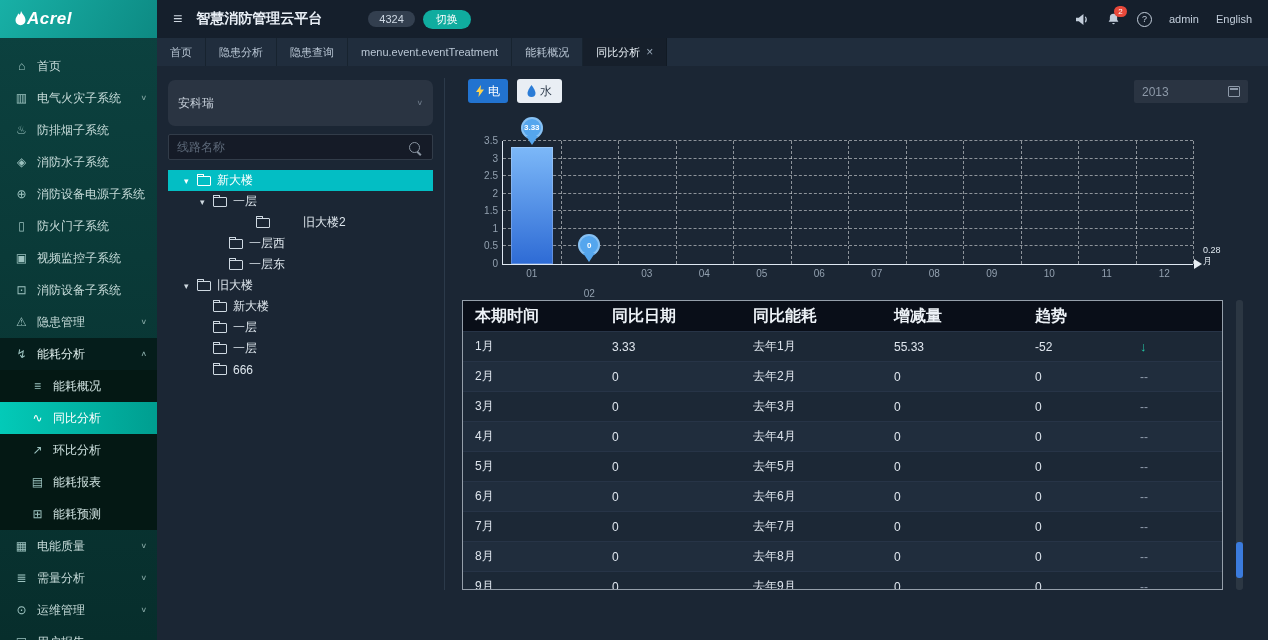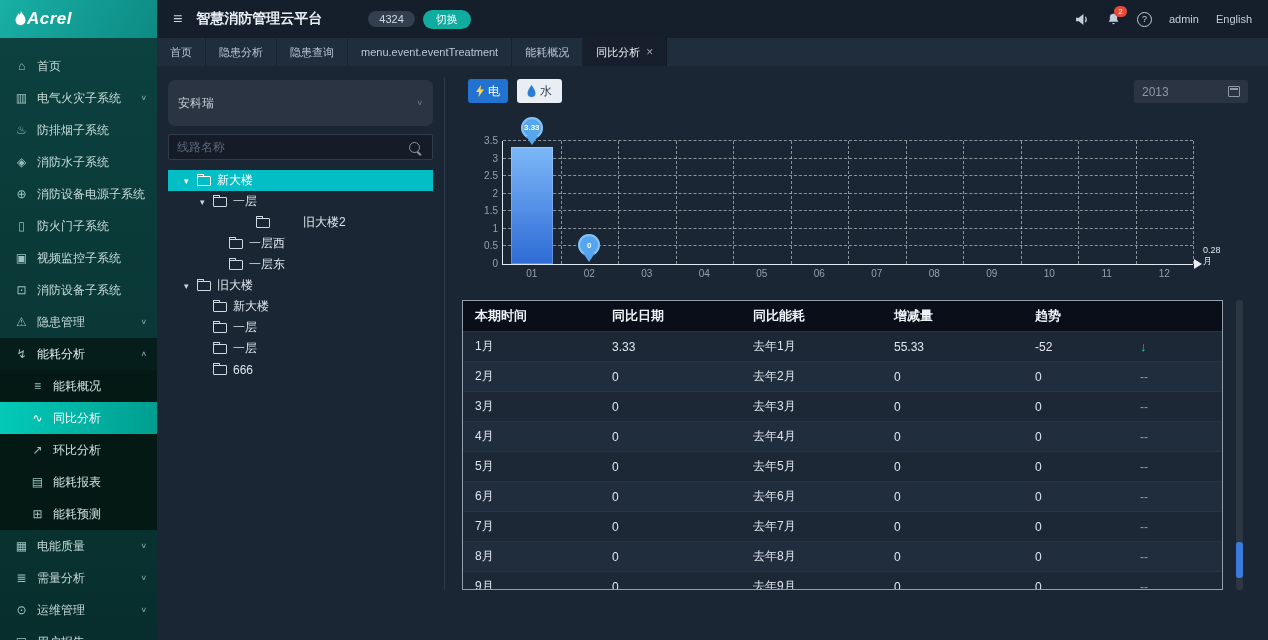--- a/index.html
+++ b/index.html
@@ -94,21 +94,21 @@
   .marker::after{content:"";position:absolute;top:19px;left:50%;transform:translateX(-50%);
     border:6px solid transparent;border-top:9px solid #55a6ee;}
   .x-arrow{position:absolute;right:-9px;bottom:-5px;width:0;height:0;
     border-left:8px solid #e8eef4;border-top:5px solid transparent;border-bottom:5px solid transparent;}
   .axis-note{position:absolute;left:calc(100% + 10px);bottom:-3px;font-size:9px;color:#dfe7ee;line-height:11px;}
   
   #data-table{position:absolute;left:462px;top:300px;width:761px;height:290px;overflow:hidden;
     border:1px solid rgba(215,224,233,.65);box-sizing:border-box;}
   .t-header,.t-row{display:grid;grid-template-columns:137px 141px 141px 141px 105px 1fr;}
   .t-header{background:#090e18;height:30px;}
-  .t-header .th{display:flex;align-items:center;padding-left:12px;font-size:13px;font-weight:bold;color:#edf2f7;}
+  .t-header .th{display:flex;align-items:center;padding-left:12px;font-size:16px;font-weight:bold;color:#edf2f7;}
   .t-row{height:29px;background:#1c2836;border-top:1px solid #273447;}
   .t-row:nth-child(even){background:#202d3d;}
   .t-row .td{display:flex;align-items:center;padding-left:12px;font-size:12px;color:#dfe6ee;}
   .td.trend-down{color:#24c8a6;font-size:13px;}
   .td.trend-flat{color:#8f9bab;}
   
   #scroll-track{position:absolute;left:1236px;top:300px;width:7px;height:290px;background:rgba(255,255,255,.08);border-radius:3px;}
   #scroll-thumb{position:absolute;left:0;top:242px;width:7px;height:36px;background:#3b7bdd;border-radius:3px;cursor:pointer;}
 </style>
 </head>
@@ -363,21 +363,21 @@
     <div class="vgrid" style="left: 230px;"></div>
     <div class="vgrid" style="left: 287.5px;"></div>
     <div class="vgrid" style="left: 345px;"></div>
     <div class="vgrid" style="left: 402.5px;"></div>
     <div class="vgrid" style="left: 460px;"></div>
     <div class="vgrid" style="left: 517.5px;"></div>
     <div class="vgrid" style="left: 575px;"></div>
     <div class="vgrid" style="left: 632.5px;"></div>
     <div class="vgrid" style="left: 690px;"></div>
     <div class="xtick" style="left: 0px; width: 57.5px;">01</div>
-    <div class="xtick" style="left: 57.5px; width: 57.5px;">02</div>
+    <div class="xtick" style="left: 57.5px; width: 57.5px; margin-top: 20px;">02</div>
     <div class="xtick" style="left: 115px; width: 57.5px;">03</div>
     <div class="xtick" style="left: 172.5px; width: 57.5px;">04</div>
     <div class="xtick" style="left: 230px; width: 57.5px;">05</div>
     <div class="xtick" style="left: 287.5px; width: 57.5px;">06</div>
     <div class="xtick" style="left: 345px; width: 57.5px;">07</div>
     <div class="xtick" style="left: 402.5px; width: 57.5px;">08</div>
     <div class="xtick" style="left: 460px; width: 57.5px;">09</div>
     <div class="xtick" style="left: 517.5px; width: 57.5px;">10</div>
     <div class="xtick" style="left: 575px; width: 57.5px;">11</div>
     <div class="xtick" style="left: 632.5px; width: 57.5px;">12</div>

